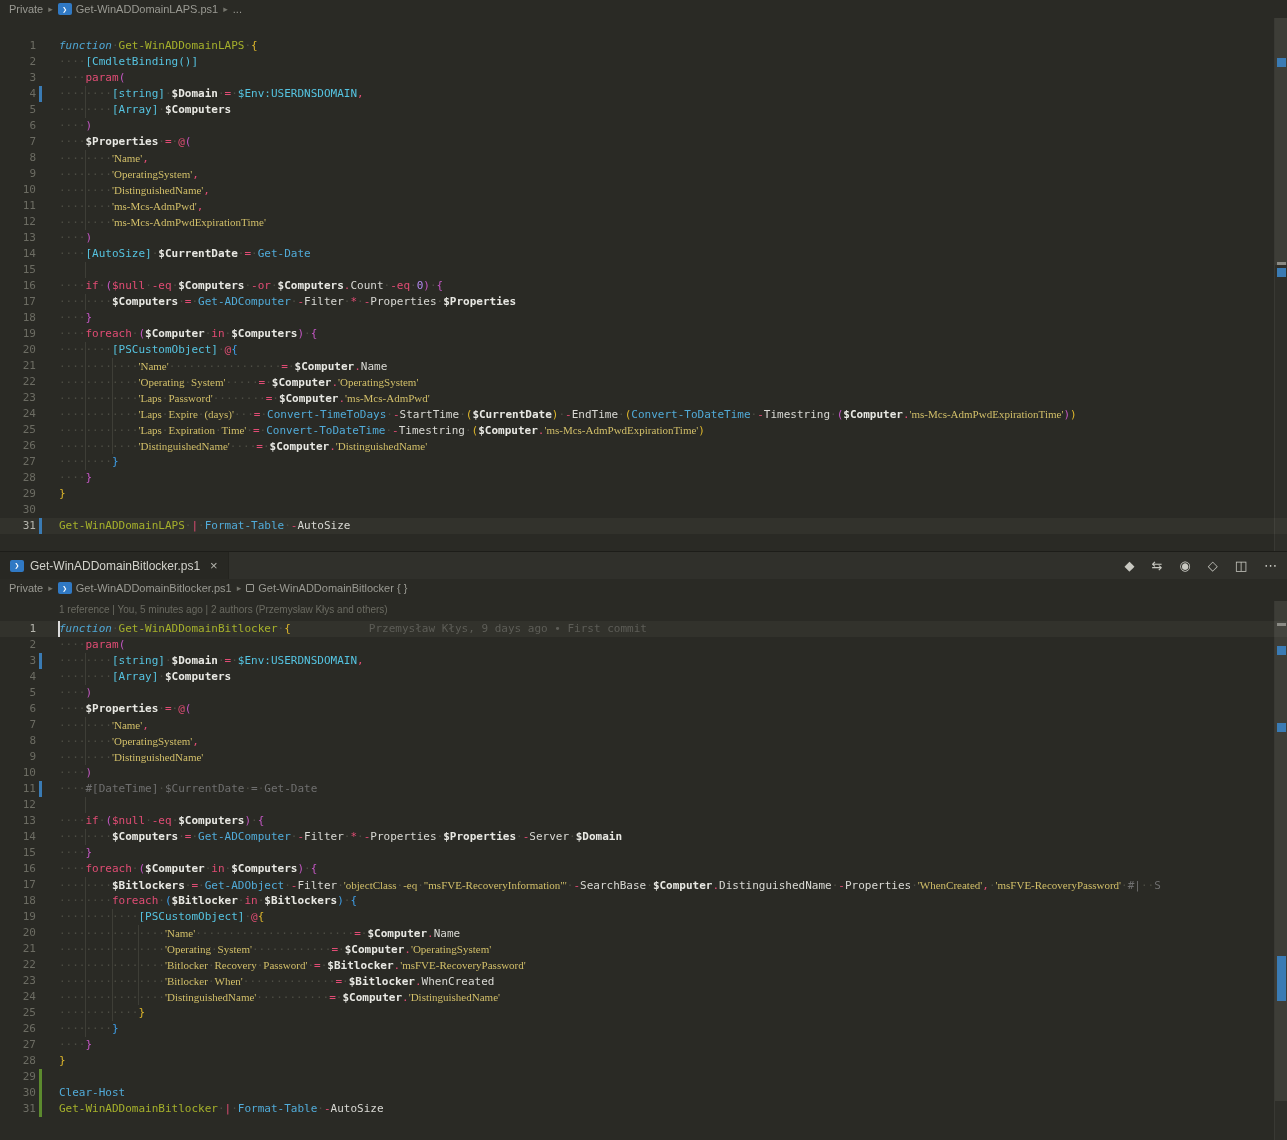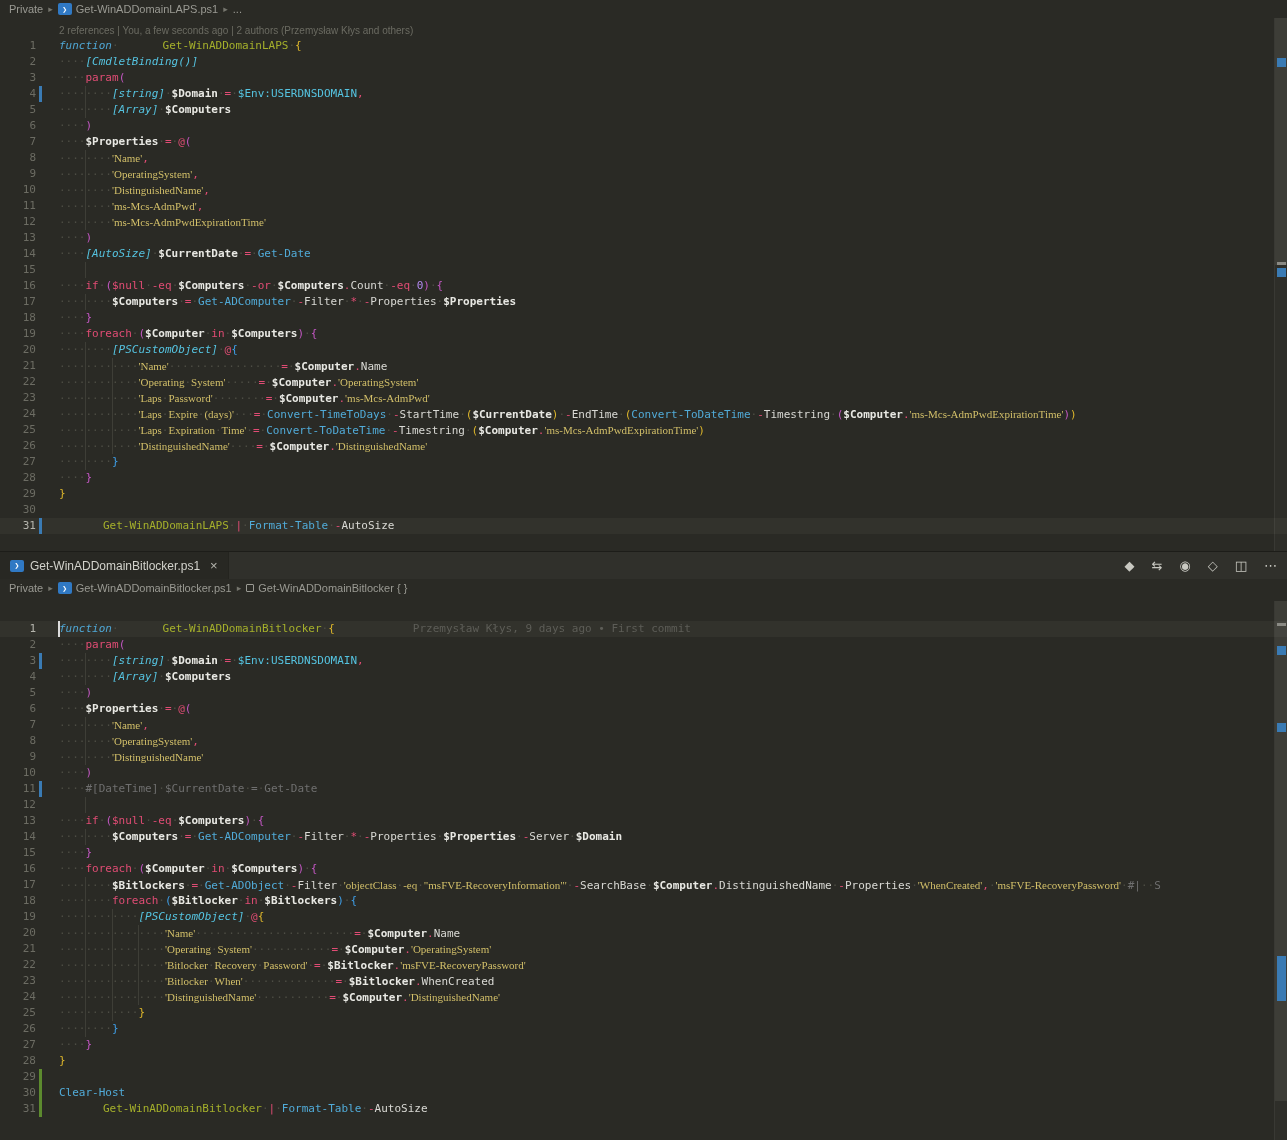--- a/index.html
+++ b/index.html
@@ -46,23 +46,23 @@
   .gmark.mod{background:#3a7bb4;}
   .gmark.add{background:#5c8a2e;}
   .txt{position:absolute;left:59px;top:0;height:16px;}
   .guide{position:absolute;top:0;height:16px;border-left:1px solid #3e3e37;}
   .cursor{position:absolute;top:0;width:2px;height:16px;background:#dcdcdc;}
   .blame{color:#5d5d57;margin-left:78px;}
 
   .ws{color:#4d4d44;}
   .t-k{color:#4fa7d5;font-style:italic;}
   .t-p{color:#e04c74;}
-  .t-f{color:#a5b02b;margin-left:44px;}
+  .t-f{color:#a5b02b;}
   .t-m{color:#51abd8;}
-  .t-t{color:#55c3e0;font-style:italic;}
+  .t-t{color:#55c3e0;}
   .t-n{color:#55c3e0;}
   .t-v{color:#e8e8e3;font-weight:bold;}
   .t-w{color:#d9d9d4;}
   .t-s{color:#d2bf69;font-family:Liberation Serif, serif;}
   .t-u{color:#b389f0;}
   .t-g{color:#6f6f6f;margin-top:28px;}
   .t-1{color:#ddb62b;}
   .t-2{color:#c457c4;}
   .t-3{color:#3f9fe8;}
 
@@ -83,21 +83,20 @@
       <span class="chev">▸</span>
       <span class="crumb">
         <span class="ps-icon">❯</span>
         <span>Get-WinADDomainLAPS.ps1</span>
       </span>
       <span class="chev">▸</span>
       <span class="crumb">
         <span>...</span>
       </span>
     </div>
-  <div class="codelens">2 references | You, a few seconds ago | 2 authors (Przemysław Kłys and others)</div>
   <div class="code" id="code-top" style="top:38px;height:513px;">
       <div class="line" style="top: 0px;"><span class="num">1</span><span class="txt"><span class="t-k">function</span><span class="ws">·</span><span class="t-f">Get-WinADDomainLAPS</span><span class="ws">·</span><span class="t-1">{</span></span></div>
       <div class="line" style="top: 16px;"><span class="num">2</span><span class="txt"><span class="ws">····</span><span class="t-t">[CmdletBinding()]</span></span></div>
       <div class="line" style="top: 32px;"><span class="num">3</span><span class="txt"><span class="ws">····</span><span class="t-p">param</span><span class="t-2">(</span></span></div>
       <div class="line" style="top: 48px;"><span class="num">4</span><span class="gmark mod"></span><span class="txt"><i class="guide" style="left: 4ch;"></i><span class="ws">········</span><span class="t-t">[string]</span><span class="ws">·</span><span class="t-v">$Domain</span><span class="ws">·</span><span class="t-p">=</span><span class="ws">·</span><span class="t-n">$Env:USERDNSDOMAIN</span><span class="t-p">,</span></span></div>
       <div class="line" style="top: 64px;"><span class="num">5</span><span class="txt"><i class="guide" style="left: 4ch;"></i><span class="ws">········</span><span class="t-t">[Array]</span><span class="ws">·</span><span class="t-v">$Computers</span></span></div>
       <div class="line" style="top: 80px;"><span class="num">6</span><span class="txt"><span class="ws">····</span><span class="t-2">)</span></span></div>
       <div class="line" style="top: 96px;"><span class="num">7</span><span class="txt"><span class="ws">····</span><span class="t-v">$Properties</span><span class="ws">·</span><span class="t-p">=</span><span class="ws">·</span><span class="t-p">@</span><span class="t-2">(</span></span></div>
       <div class="line" style="top: 112px;"><span class="num">8</span><span class="txt"><i class="guide" style="left: 4ch;"></i><span class="ws">········</span><span class="t-s">'Name'</span><span class="t-p">,</span></span></div>
       <div class="line" style="top: 128px;"><span class="num">9</span><span class="txt"><i class="guide" style="left: 4ch;"></i><span class="ws">········</span><span class="t-s">'OperatingSystem'</span><span class="t-p">,</span></span></div>
@@ -156,20 +155,21 @@
       <span class="crumb">
         <span class="ps-icon">❯</span>
         <span>Get-WinADDomainBitlocker.ps1</span>
       </span>
       <span class="chev">▸</span>
       <span class="crumb">
         <span class="sym-icon"></span>
         <span>Get-WinADDomainBitlocker { }</span>
       </span>
     </div>
+  <div class="codelens">1 reference | You, 5 minutes ago | 2 authors (Przemysław Kłys and others)</div>
   <div class="code" id="code-bottom" style="top:69px;height:520px;">
       <div class="line cur" style="top: 0px;"><span class="num">1</span><span class="txt"><span class="t-k">function</span><span class="ws">·</span><span class="t-f">Get-WinADDomainBitlocker</span><span class="ws">·</span><span class="t-1">{</span><span class="cursor" style="left: -1px;"></span><span class="blame">Przemysław Kłys, 9 days ago • First commit</span></span></div>
       <div class="line" style="top: 16px;"><span class="num">2</span><span class="txt"><span class="ws">····</span><span class="t-p">param</span><span class="t-2">(</span></span></div>
       <div class="line" style="top: 32px;"><span class="num">3</span><span class="gmark mod"></span><span class="txt"><i class="guide" style="left: 4ch;"></i><span class="ws">········</span><span class="t-t">[string]</span><span class="ws">·</span><span class="t-v">$Domain</span><span class="ws">·</span><span class="t-p">=</span><span class="ws">·</span><span class="t-n">$Env:USERDNSDOMAIN</span><span class="t-p">,</span></span></div>
       <div class="line" style="top: 48px;"><span class="num">4</span><span class="txt"><i class="guide" style="left: 4ch;"></i><span class="ws">········</span><span class="t-t">[Array]</span><span class="ws">·</span><span class="t-v">$Computers</span></span></div>
       <div class="line" style="top: 64px;"><span class="num">5</span><span class="txt"><span class="ws">····</span><span class="t-2">)</span></span></div>
       <div class="line" style="top: 80px;"><span class="num">6</span><span class="txt"><span class="ws">····</span><span class="t-v">$Properties</span><span class="ws">·</span><span class="t-p">=</span><span class="ws">·</span><span class="t-p">@</span><span class="t-2">(</span></span></div>
       <div class="line" style="top: 96px;"><span class="num">7</span><span class="txt"><i class="guide" style="left: 4ch;"></i><span class="ws">········</span><span class="t-s">'Name'</span><span class="t-p">,</span></span></div>
       <div class="line" style="top: 112px;"><span class="num">8</span><span class="txt"><i class="guide" style="left: 4ch;"></i><span class="ws">········</span><span class="t-s">'OperatingSystem'</span><span class="t-p">,</span></span></div>
       <div class="line" style="top: 128px;"><span class="num">9</span><span class="txt"><i class="guide" style="left: 4ch;"></i><span class="ws">········</span><span class="t-s">'DistinguishedName'</span></span></div>

